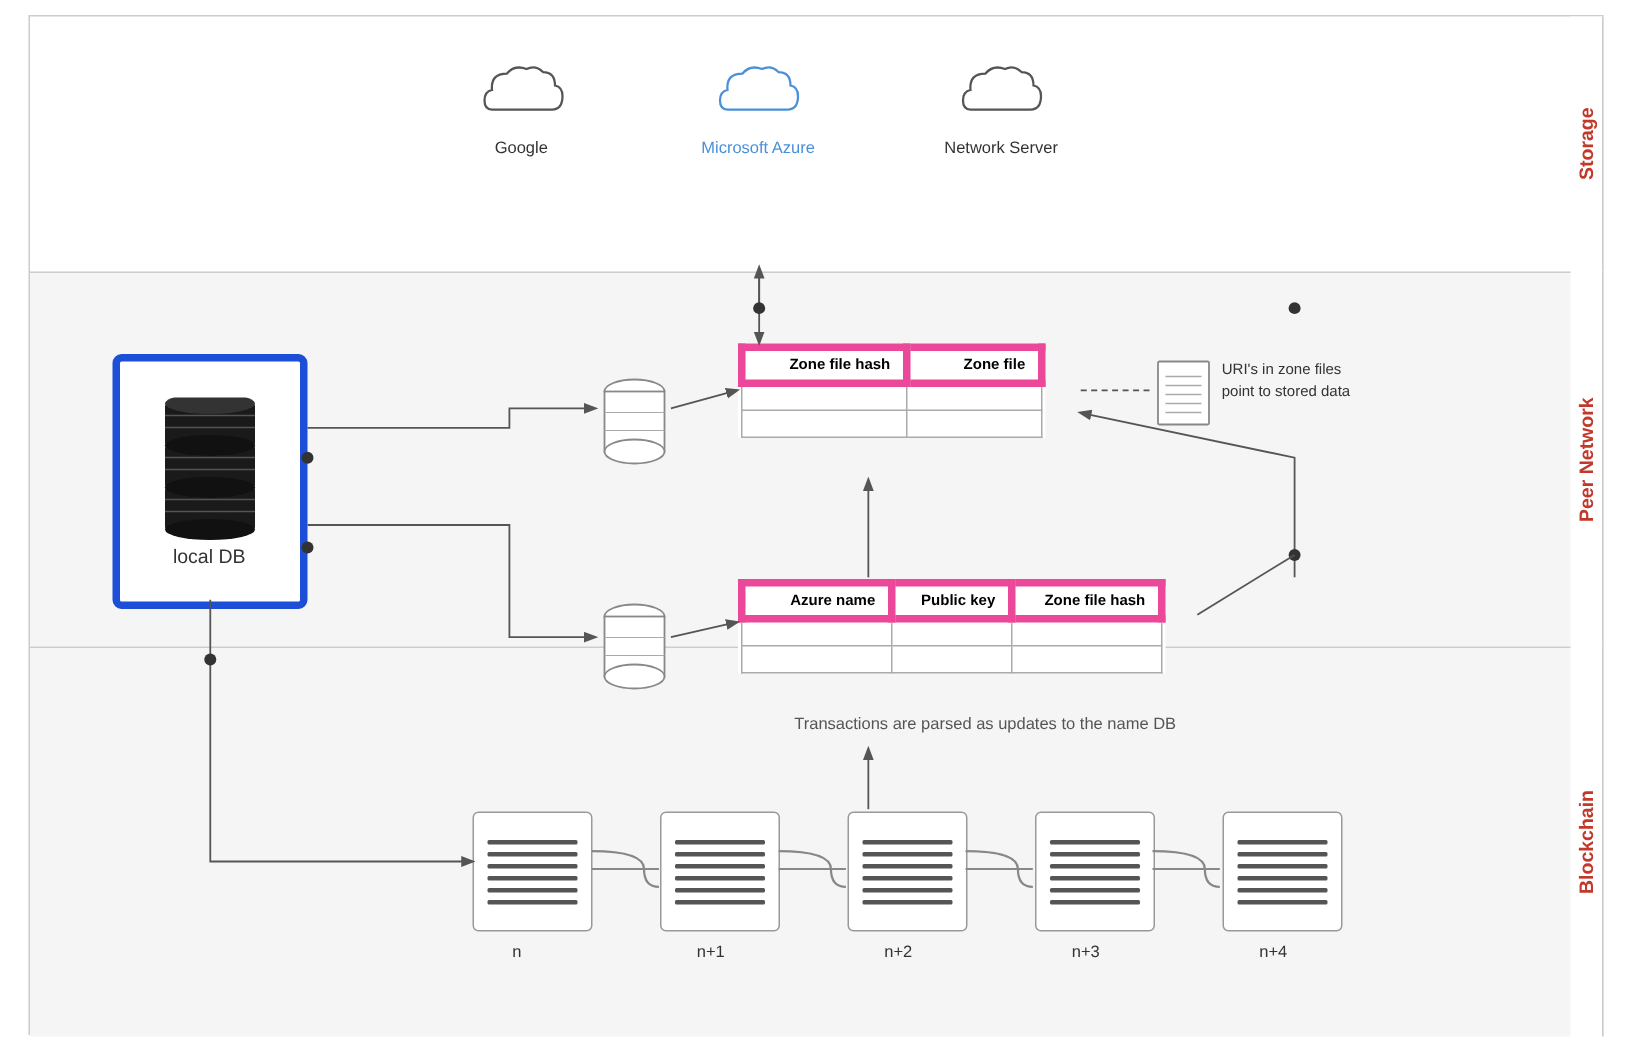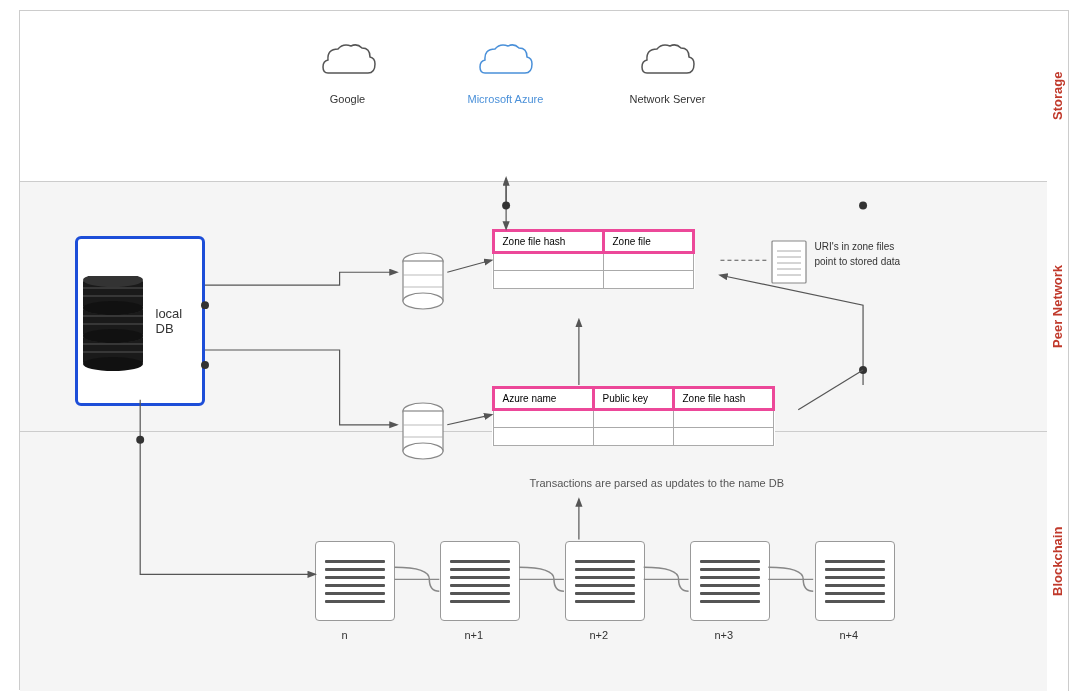--- a/index.html
+++ b/index.html
@@ -109,24 +109,24 @@
       text-align: center;
     }
 
     
     .local-db-box {
       position: absolute;
       top: 225px;
       left: 55px;
       width: 130px;
       height: 170px;
-      border: 3px solid #1d4ed8;
+      border: 5px solid #1d4ed8;
       border-radius: 6px;
       display: flex;
-      flex-direction: row;
+      flex-direction: column;
       align-items: center;
       justify-content: center;
       background: #fff;
       gap: 8px;
     }
 
     .db-stack {
       position: relative;
       width: 70px;
       height: 90px;
@@ -139,26 +139,26 @@
     }
 
     
     .data-table {
       position: absolute;
       border-collapse: collapse;
       background: #fff;
     }
 
     .data-table th {
-      border: 3px solid #ec4899;
+      border: 5px solid #ec4899;
       padding: 4px 8px;
       font-size: 10px;
-      font-weight: normal;
-      background: #fff;
-      text-align: left;
+      font-weight: bold;
+      background: #fff;
+      text-align: right;
       white-space: nowrap;
     }
 
     .data-table td {
       border: 1px solid #aaa;
       padding: 6px 8px;
       font-size: 10px;
     }
 
     

